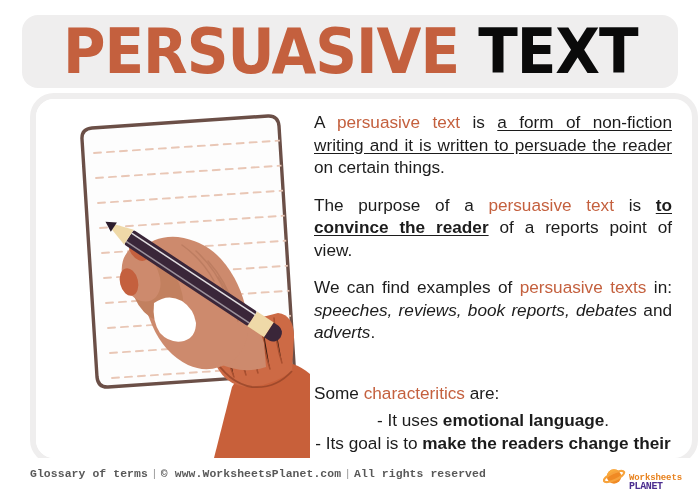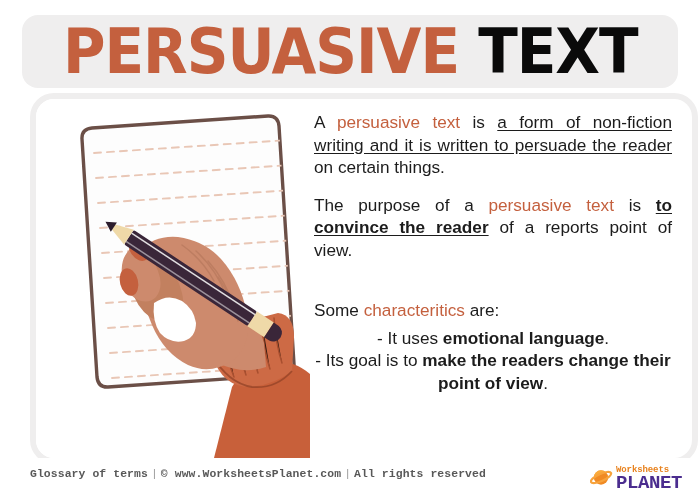--- a/index.html
+++ b/index.html
@@ -145,21 +145,21 @@
   }
   .logo-planet-icon { flex: 0 0 auto; }
   .logo-words { display: flex; flex-direction: column; line-height: 1; }
   .logo-top {
     font-size: 9px;
     font-weight: 700;
     color: #e8821e;
     letter-spacing: -0.1px;
   }
   .logo-bottom {
-    font-size: 19px;
+    font-size: 10px;
     font-weight: 700;
     color: #4b2d8f;
     letter-spacing: -0.4px;
     margin-top: -1px;
   }
 </style>
 </head>
 <body>
 
 <div class="page">
@@ -263,20 +263,21 @@
         </g>
       </svg>
     </div>
 
     <div class="text-column">
 
       <p class="para p1"><span>A </span><span class="orange">persuasive text</span><span> is </span><span class="u">a form of non-fiction writing and it is written to persuade the reader</span><span> on certain things.</span></p>
 
       <p class="para p2"><span>The purpose of a </span><span class="orange">persuasive text</span><span> is </span><span class="ub">to convince the reader</span><span> of a reports point of view.</span></p>
 
+      <p class="para p3"><span>We can find examples of </span><span class="orange">persuasive texts</span><span> in: </span><span class="it">speeches, reviews, book reports, debates</span><span> and </span><span class="it">adverts</span><span>.</span></p>
 
       <div class="para p4">
         <div class="char-head"><span>Some </span><span class="orange">characteritics</span><span> are:</span></div>
 
         <div class="bullet-line"><span>-  It uses </span><span class="b">emotional language</span><span>.</span></div>
 
         <div class="bullet-line"><span>-  Its goal is to </span><span class="b">make the readers change their point of view</span><span>.</span></div>
       </div>
 
     </div>

